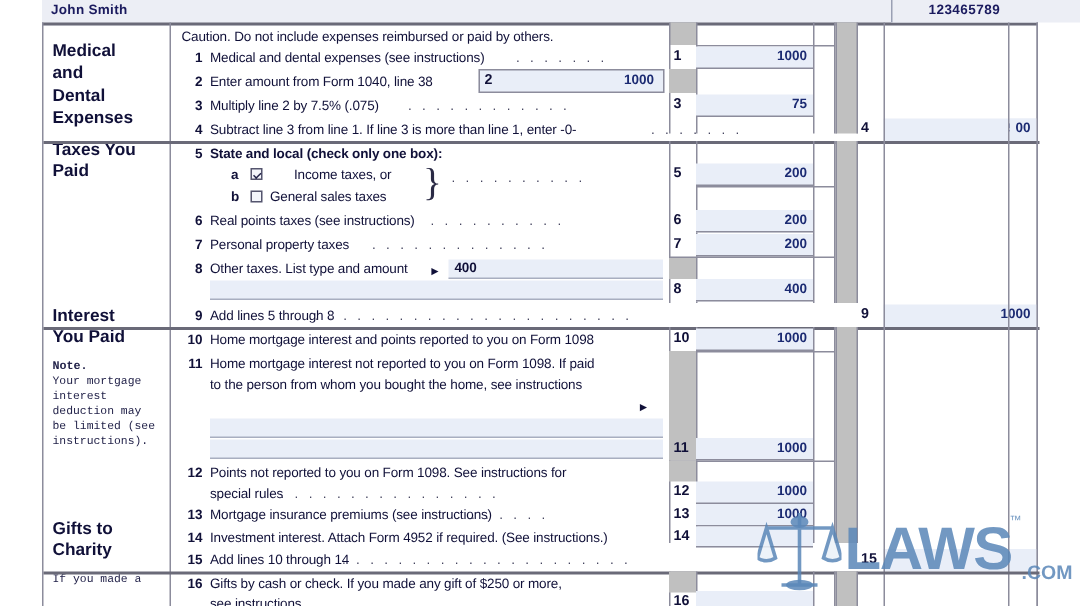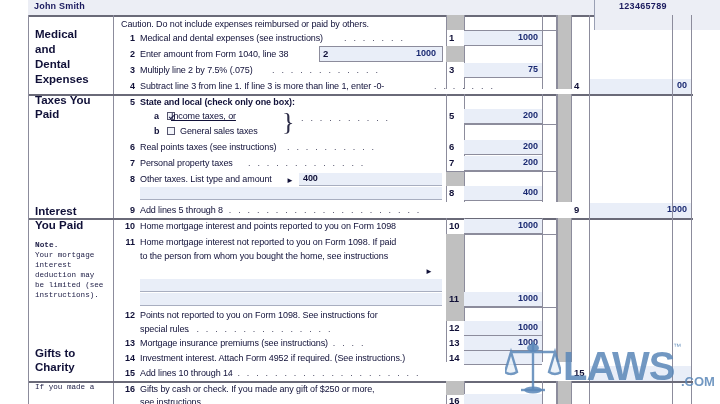--- a/index.html
+++ b/index.html
@@ -20,21 +20,21 @@
   
   .header{
     position:absolute;left:28px;top:0px;width:664px;height:15px;
     background:#eceef5;border-bottom:2px solid #6a6a78;
   }
   .hdr-name{
     position:absolute;left:6px;top:1px;font-size:9px;font-weight:bold;color:#1a1a5e;
     letter-spacing:.2px;
   }
   .hdr-ssn{
-    position:absolute;left:566px;top:0px;width:126px;height:30px;background:#eceef5;
+    position:absolute;left:566px;top:0px;width:126px;height:15px;background:#eceef5;
     border-left:1px solid #9aa0b4;
   }
   .hdr-ssn span{
     position:absolute;left:24px;top:1px;font-size:9px;font-weight:bold;color:#1a1a5e;
     letter-spacing:.3px;
   }
 
   
   .body{
     position:absolute;left:28px;top:15px;width:664px;height:389px;
@@ -202,21 +202,21 @@
     <div class="vB2" style="top:0px;height:79px;"></div>
     <div class="vB3" style="top:0px;height:79px;"></div>
 
     <div class="hrule" style="top:79px;"></div>
 
     <div class="num" style="left:92px;top:82px;">5</div>
     <div class="txt bold" style="left:111px;top:82px;">State and local  (check only one box):</div>
 
     <div class="txt bold" style="left:125px;top:96px;">a</div>
     <div class="cbx checked" style="left:138px;top:97px;"></div>
-    <div class="txt" style="left:142px;top:96px;text-decoration:underline;">Income taxes, or</div>
+    <div class="txt" style="left:167px;top:96px;">Income taxes, or</div>
 
     <div class="txt bold" style="left:125px;top:111px;">b</div>
     <div class="cbx" style="left:138px;top:112px;"></div>
     <div class="txt" style="left:151px;top:111px;">General sales taxes</div>
 
     <div class="brace" style="left:253px;top:92px;font-size:26px;">}</div>
     <div class="dots" style="left:272px;top:98px;width:141px;">. . . . . . . . . .</div>
 
     <div class="vA1" style="top:79px;height:108px;"></div>
     <div class="vA2" style="top:79px;height:108px;"></div>

